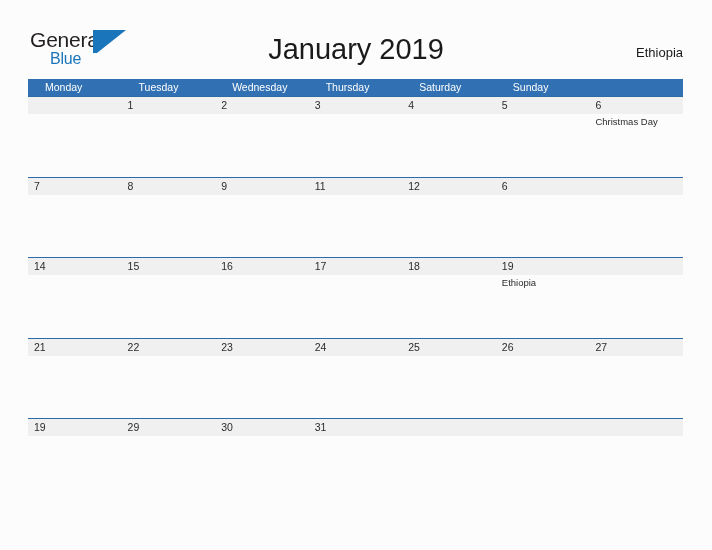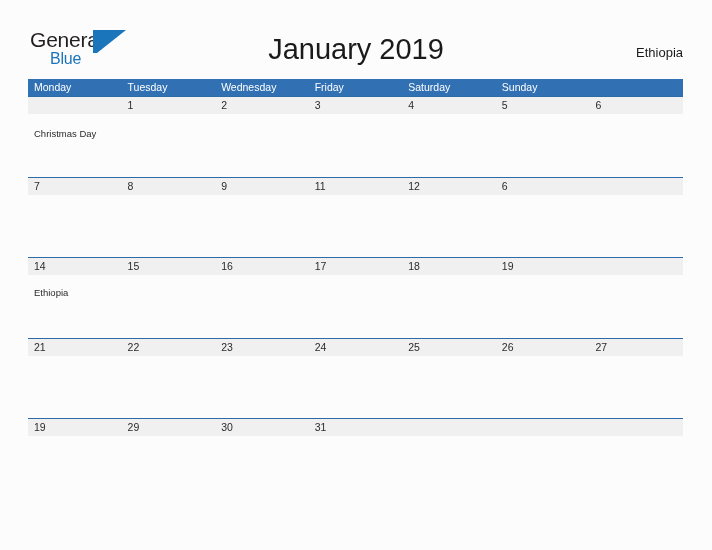--- a/index.html
+++ b/index.html
@@ -113,21 +113,21 @@
   .weekday-row {
     display: flex;
     width: 655px;
     height: 17px;
     background: #3070b3;
   }
   .weekday-cell {
     width: 93.571px;
     height: 17px;
     box-sizing: border-box;
-    padding-left: 6px;
+    padding-left: 17px;
     color: #ffffff;
     font-size: 10.5px;
     line-height: 17px;
     white-space: nowrap;
     overflow: hidden;
   }
 
   .week-row {
     width: 655px;
     height: 80.5px;
@@ -152,21 +152,20 @@
     line-height: 17px;
     color: #2b2b2b;
     display: block;
     height: 17px;
   }
   .day-body {
     display: flex;
     width: 655px;
     height: 63px;
     background: #fcfcfc;
-    flex-direction: column;
   }
   .event-cell {
     width: 93.571px;
     box-sizing: border-box;
     padding-left: 6px;
     padding-top: 2px;
   }
   .event-text {
     font-size: 9.5px;
     line-height: 12px;
@@ -194,21 +193,21 @@
   <div class="cal-country">Ethiopia</div>
 
 </div>
 
 <div class="calendar">
 
   <div class="weekday-row">
     <div class="weekday-cell">Monday</div>
     <div class="weekday-cell">Tuesday</div>
     <div class="weekday-cell">Wednesday</div>
-    <div class="weekday-cell">Friday</div>
+    <div class="weekday-cell">Thursday</div>
     <div class="weekday-cell">Saturday</div>
     <div class="weekday-cell">Sunday</div>
   </div>
 
   <div class="week-row">
     <div class="week-band">
       <div class="day-cell">
           <span class="day-num"></span>
         </div>
       <div class="day-cell">

